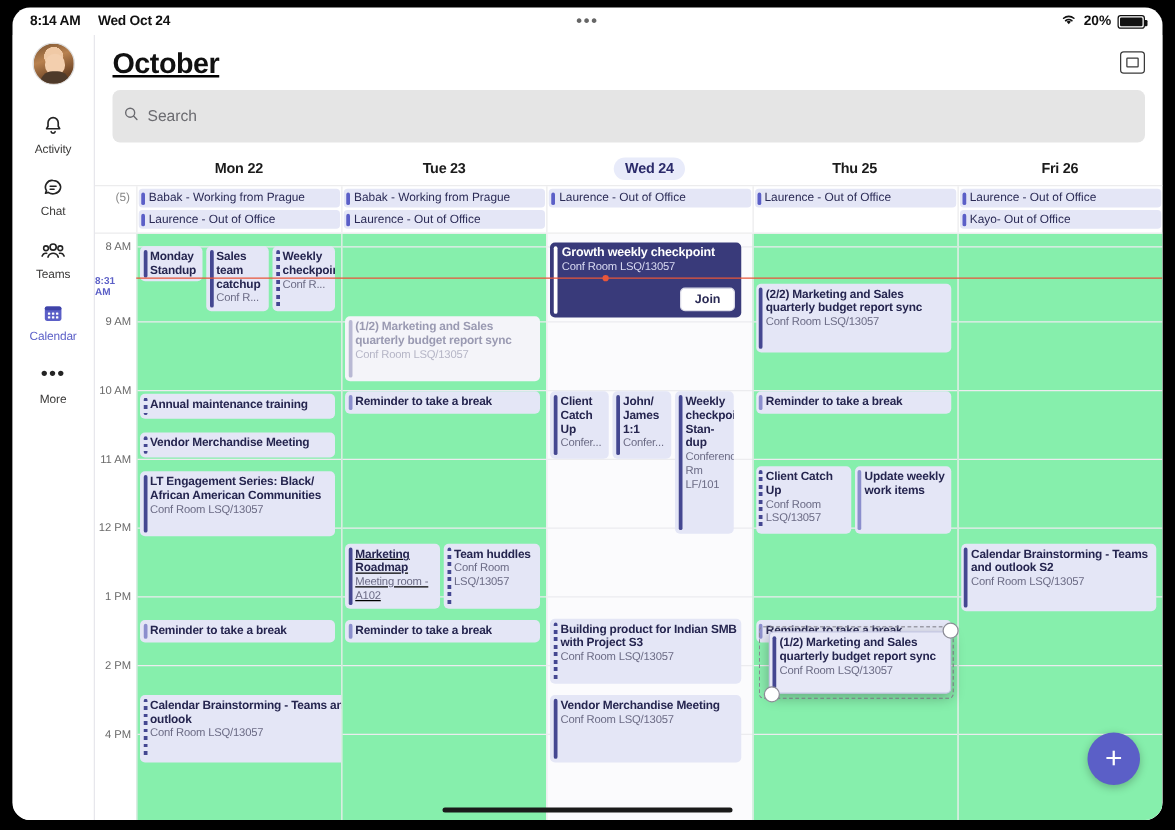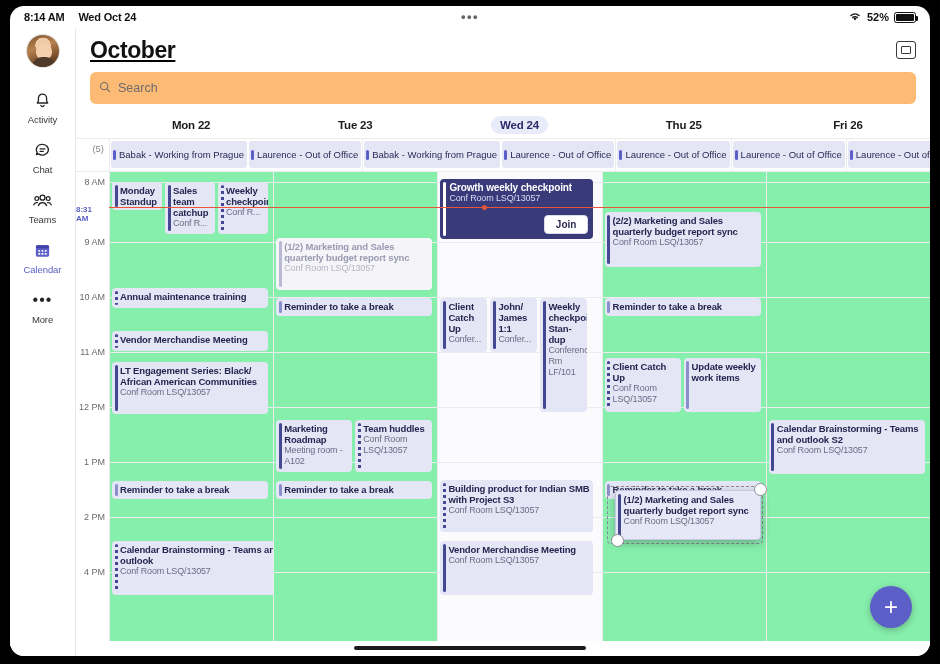--- a/index.html
+++ b/index.html
@@ -81,21 +81,21 @@
 
   .topbar { height: 44px; display:flex; align-items:center; padding: 0 14px 0 14px; text-decoration: underline; }
   .month-title { font-size: 23px; font-weight: bold; color:#111; letter-spacing:-0.4px; }
   .topbar-right { margin-left:auto; }
   .panel-ico { width: 20px; height: 18px; border: 1.6px solid #3a3a3a; border-radius:3px;
                display:flex; align-items:center; justify-content:center; cursor:pointer; }
   .panel-ico i { display:block; width:10px; height:8px; border:1.5px solid #3a3a3a; border-radius:1px; }
 
   .searchwrap { padding: 0 14px 8px 14px; }
   .search {
-    height: 32px; background:#fdba74; border-radius: 6px;
+    height: 42px; background:#e5e5e5; border-radius: 6px;
     display:flex; align-items:center; padding: 0 9px; gap:7px;
   }
   .search input {
     border:0; background:transparent; outline:none; flex:1;
     font-size: 12.5px; color:#555; font-family:"Liberation Sans", sans-serif;
   }
   .search input::placeholder { color:#6b6b70; }
 
   
   .dayhead { display:flex; height: 26px; padding-left: 33px; }
@@ -103,21 +103,21 @@
   .dh span { font-size: 11.5px; font-weight: bold; color:#1b1b1b; padding: 3px 9px;
              border-radius: 10px; letter-spacing:-0.2px; }
   .dh.today span { background:#e8ebfa; color:#2b2b6b; }
 
   
   .allday { display:flex; border-top:1px solid #ececed; }
   .allday-gutter { width: 33px; flex:none; text-align:right; padding:4px 5px 0 0;
                    font-size:9.5px; color:#888; }
   .allday-cols { flex:1; display:flex; }
   .ad-col { flex:1; border-left:1px solid #ececed; padding:2px 1px 3px 1px;
-            display:flex; flex-direction:row; gap:2px; min-height: 32px; }
+            display:flex; flex-direction:column; gap:2px; min-height: 32px; }
   .ad-ev {
     background:#e4e6f6; border-radius:3px; font-size:9.5px; color:#2a2a55;
     padding:2px 3px 2px 2px; display:flex; align-items:center; gap:3px;
     white-space:nowrap; overflow:hidden;
   }
   .ad-bar { width:3px; height:10px; background:#5b5fc7; border-radius:2px; flex:none; }
 
   
   .gridwrap { position:relative; height: 470px; overflow:hidden; border-top:1px solid #ececed; }
   .grid { position:absolute; inset:0; display:flex; }
@@ -200,21 +200,21 @@
     <div class="sb-date">Wed Oct 24</div>
     <div class="sb-dots">•••</div>
     <div class="sb-right">
       <span>
         <svg width="14" height="11" viewBox="0 0 14 11">
               <path d="M7 9.4l1.7-2.1a2.7 2.7 0 0 0-3.4 0L7 9.4z" fill="#111"></path>
               <path d="M2.9 4.6a6.4 6.4 0 0 1 8.2 0" stroke="#111" stroke-width="1.3" fill="none" stroke-linecap="round"></path>
               <path d="M4.5 6.6a4 4 0 0 1 5 0" stroke="#111" stroke-width="1.3" fill="none" stroke-linecap="round"></path>
             </svg>
       </span>
-      <span class="sb-pct">52%</span>
+      <span class="sb-pct">20%</span>
       <span class="batt">
             <span class="batt-fill"></span>
           </span>
     </div>
   </div>
 
   <div class="rail">
     <div class="avatar"></div>
 
     <div class="rail-item">
@@ -398,21 +398,21 @@
             <div class="ev" style="left:55px;top:10px;width:50px;height:52px;">
               <span class="stripe"></span>
               <div class="title">Sales team catchup</div>
               <div class="sub">Conf R...</div>
             </div>
             <div class="ev" style="left:108px;top:10px;width:50px;height:52px;">
               <span class="stripe dashed"></span>
               <div class="title">Weekly checkpoint</div>
               <div class="sub">Conf R...</div>
             </div>
-            <div class="ev" style="left:2px;top:116px;width:156px;height:20px;">
+            <div class="ev" style="left:2px;top:128px;width:156px;height:20px;">
               <span class="stripe dashed"></span>
               <div class="title">Annual maintenance training</div>
             </div>
             <div class="ev" style="left:2px;top:159px;width:156px;height:20px;">
               <span class="stripe dashed"></span>
               <div class="title">Vendor Merchandise Meeting</div>
             </div>
             <div class="ev" style="left:2px;top:190px;width:156px;height:52px;">
               <span class="stripe"></span>
               <div class="title">LT Engagement Series: Black/ African American Communities</div>
@@ -441,21 +441,21 @@
 
             <div class="ev dim" style="left:2px;top:66px;width:156px;height:52px;">
               <span class="stripe"></span>
               <div class="title">(1/2) Marketing and Sales quarterly budget report sync</div>
               <div class="sub">Conf Room LSQ/13057</div>
             </div>
             <div class="ev light-bar" style="left:2px;top:126px;width:156px;height:18px;">
               <span class="stripe"></span>
               <div class="title">Reminder to take a break</div>
             </div>
-            <div class="ev" style="left:2px;top:248px;width:76px;height:52px;">
+            <div class="ev" style="left:2px;top:248px;width:76px;height:52px;text-decoration:underline;">
               <span class="stripe"></span>
               <div class="title">Marketing Roadmap</div>
               <div class="sub">Meeting room - A102</div>
             </div>
             <div class="ev" style="left:81px;top:248px;width:77px;height:52px;">
               <span class="stripe dashed"></span>
               <div class="title">Team huddles</div>
               <div class="sub">Conf Room LSQ/13057</div>
             </div>
             <div class="ev light-bar" style="left:2px;top:309px;width:156px;height:18px;">

